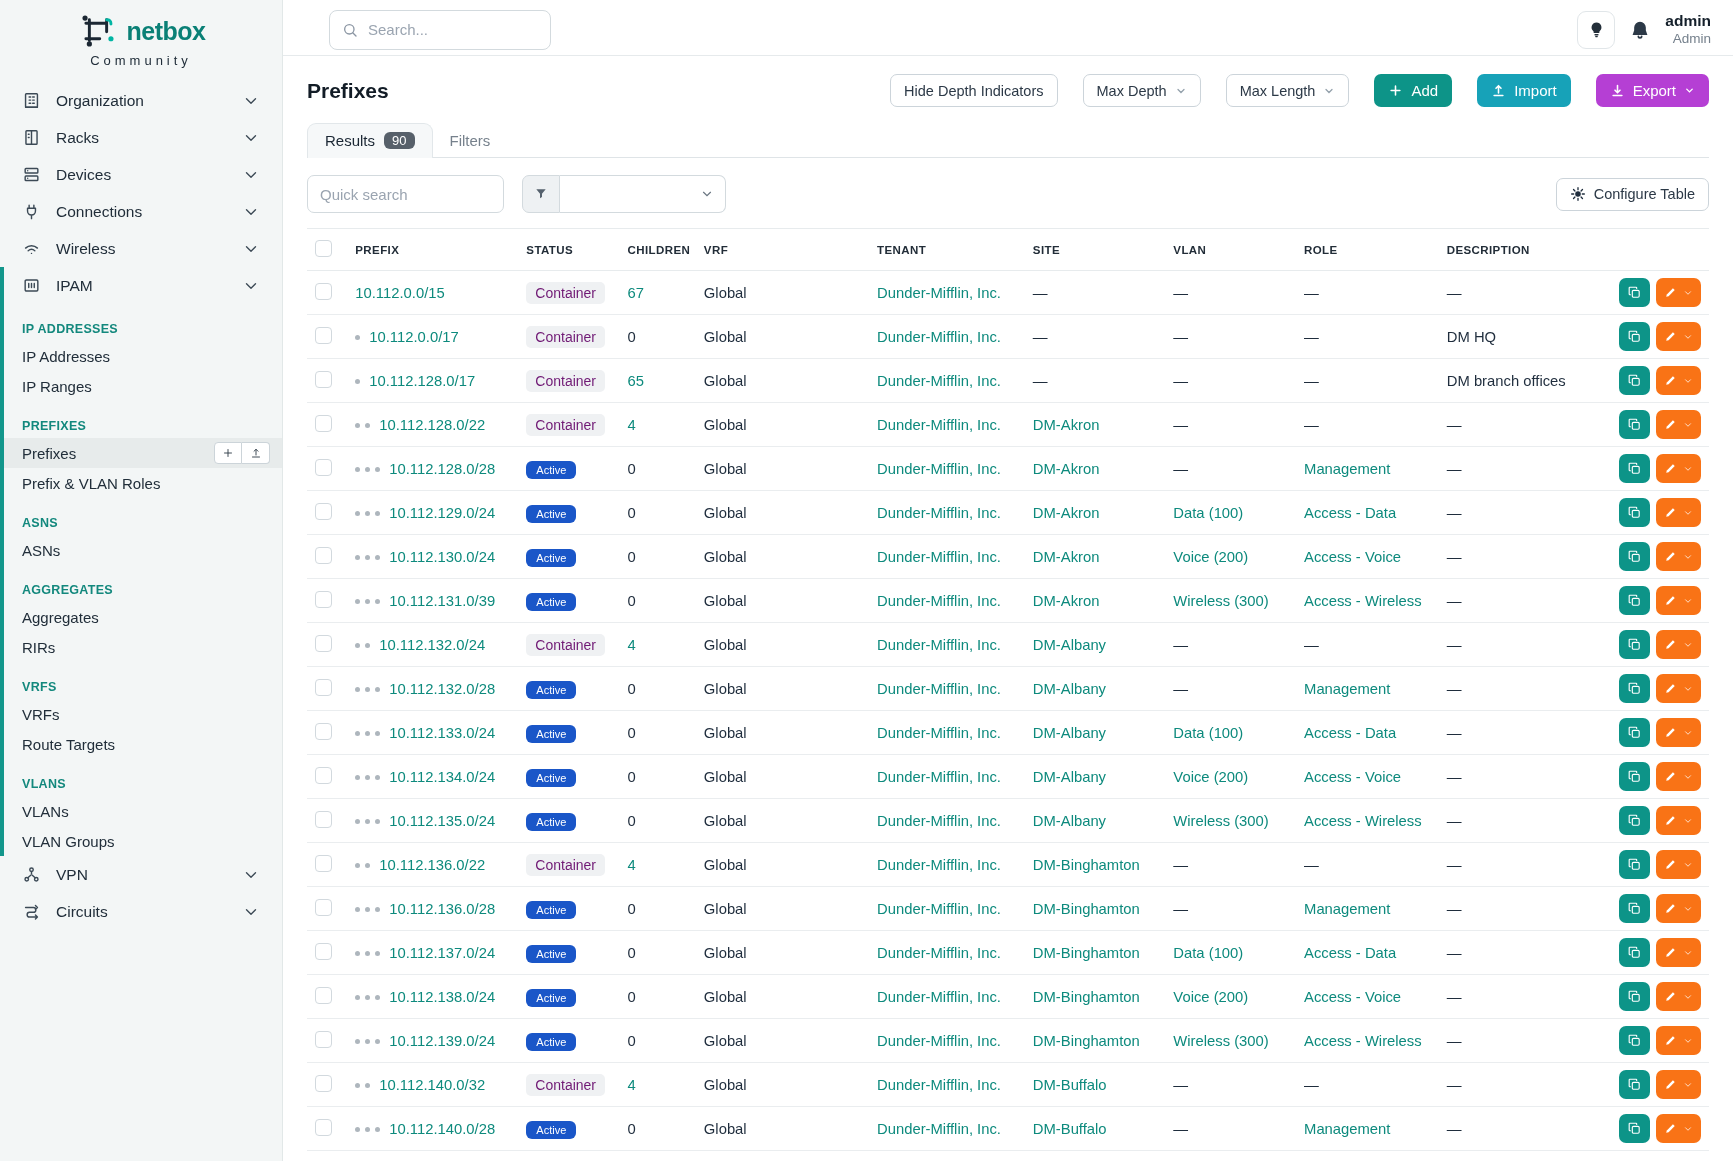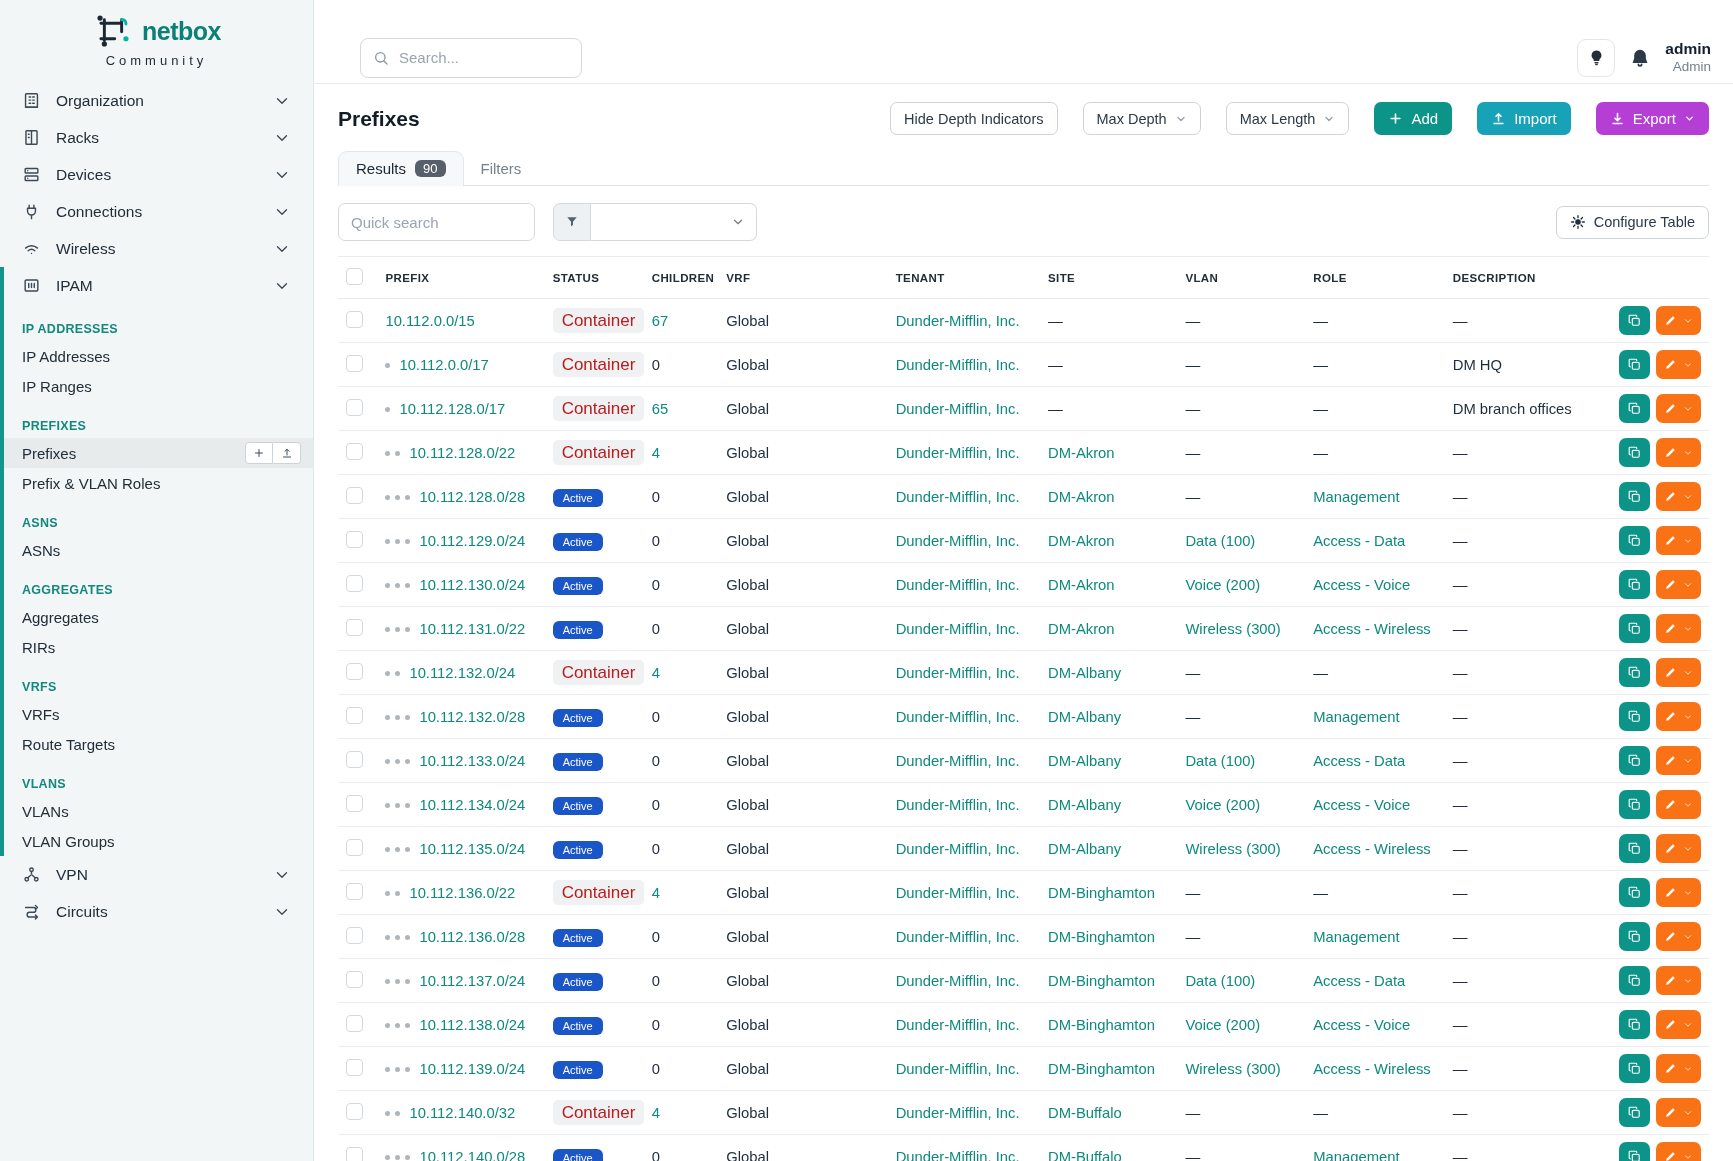--- a/index.html
+++ b/index.html
@@ -1,21 +1,21 @@
 <!DOCTYPE html>
 <html><head>
 <meta charset="utf-8">
 <style>
   * { margin:0; padding:0; box-sizing:border-box; }
   html,body { background:#e9ecef; }
   body { font-family:"Liberation Sans", sans-serif; color:#1f2d3d; }
   #app { width:1733px; height:1161px; display:flex; background:#fff; overflow:hidden; position:relative; }
 
   
-  #sidebar { width:314px; flex-shrink:0; background:#f3f6f6; border-right:1px solid #e2e8e8; overflow:hidden; }
+  #sidebar { width:283px; flex-shrink:0; background:#f3f6f6; border-right:1px solid #e2e8e8; overflow:hidden; }
   .brand { padding:12px 0 4px; text-align:center; }
   .brand-row { display:flex; align-items:center; justify-content:center; gap:8px; }
   .brand-name { color:#0a8076; font-size:25px; font-weight:700; letter-spacing:-0.5px; }
   .brand-sub { font-size:13px; letter-spacing:4px; color:#212e3a; margin-top:3px; font-weight:500; }
   #sidenav { margin-top:10px; }
   .nav-top-item { display:flex; align-items:center; gap:15px; padding:9px 22px; font-size:15.5px; color:#212e3a; cursor:pointer; }
   .nav-top-item .icn { color:#3c4a56; }
   .nav-chev { margin-left:auto; color:#5a6672; width:13px; height:13px; }
   .ipam-block { border-left:4px solid #12968b; }
   .ipam-block .nav-top-item { padding-left:18px; }
@@ -24,21 +24,21 @@
   .nav-sub-item { padding:0 12px 0 18px; font-size:15px; color:#212e3a; height:30px; display:flex; align-items:center; cursor:pointer; }
   .nav-sub-item.active { background:#e7ebeb; justify-content:space-between; }
   .mini-group { display:flex; }
   .mini-btn { width:28px; height:22px; background:#fff; border:1px solid #ccd4d9; display:flex; align-items:center; justify-content:center; color:#2b3844; cursor:pointer; }
   .mini-btn:first-child { border-radius:4px 0 0 4px; }
   .mini-btn:last-child { border-radius:0 4px 4px 0; border-left:none; }
   .mini-btn .icn { width:12px; height:12px; }
 
   
   #main { flex:1; display:flex; flex-direction:column; overflow:hidden; background:#fff; }
-  #topbar { height:56px; flex-shrink:0; border-bottom:1px solid #e6eaec; display:flex; align-items:center; padding:4px 22px 0 46px;margin-top:28px; }
+  #topbar { height:56px; flex-shrink:0; border-bottom:1px solid #e6eaec; display:flex; align-items:center; padding:4px 22px 0 46px; }
   .search-wrap { width:222px; height:40px; border:1px solid #d3dade; border-radius:8px; display:flex; align-items:center; padding:0 12px; gap:10px; color:#8b96a3; background:#fff; }
   .search-wrap input { border:none; outline:none; background:transparent; font-size:15px; color:#33404d; width:100%; }
   .search-wrap input::placeholder { color:#9aa4b0; }
   .top-right { margin-left:auto; display:flex; align-items:center; gap:15px; }
   .bulb-btn { width:38px; height:38px; border:1px solid #e1e6e9; border-radius:9px; background:#fff; display:flex; align-items:center; justify-content:center; color:#242f3a; cursor:pointer; }
   .bell-wrap { color:#2c3947; cursor:pointer; display:flex; }
   .user-block { text-align:right; line-height:1.2; cursor:pointer; }
   .user-name { font-weight:700; font-size:15.5px; color:#15202b; }
   .user-role { font-size:13.5px; color:#75808c; }
 
@@ -69,21 +69,21 @@
   .filter-select { width:166px; border:1px solid #d3dade; border-left:none; border-radius:0 7px 7px 0; display:flex; align-items:center; justify-content:flex-end; padding:0 11px; color:#8b96a3; background:#fff; cursor:pointer; }
   .filter-select .icn { width:14px; height:14px; }
   .configure-btn { margin-left:auto; }
   .configure-btn .icn { width:16px; height:16px; color:#1f2d3d; }
 
   .table-wrap { flex:1; overflow:hidden; }
   table { width:100%; border-collapse:collapse; table-layout:fixed; }
   th { font-size:11.5px; text-align:left; padding:11px 8px; border-top:1px solid #e7ebed; border-bottom:1px solid #e7ebed; color:#222d38; letter-spacing:0.4px; font-weight:700; }
   td { height:44px; padding:0 8px; border-bottom:1px solid #eaedef; font-size:14.8px; vertical-align:middle; color:#1f2d3d; }
   a.lnk { color:#0d8a7d; text-decoration:none; cursor:pointer; }
-  .badge-container { background:#eff1f3; color:#b91c1c; border-radius:5px; padding:3px 9px; font-size:17px; white-space:nowrap; }
+  .badge-container { background:#eff1f3; color:#701a75; border-radius:5px; padding:3px 9px; font-size:14px; white-space:nowrap; }
   .badge-active { background:#1a56c8; color:#fff; border-radius:6px; padding:3px 10px; font-size:11px; font-weight:500; white-space:nowrap; }
   .dots { display:inline-flex; gap:5px; margin-right:9px; vertical-align:middle; }
   .dot { width:5px; height:5px; border-radius:50%; background:#aeb6bd; }
   .cb { width:17px; height:17px; border:1px solid #d2d9de; border-radius:4px; background:#fff; cursor:pointer; }
   .actions { display:flex; gap:6px; justify-content:flex-end; align-items:center; }
   .act-copy { width:31px; height:29px; background:#0d9488; border:none; border-radius:7px; display:flex; align-items:center; justify-content:center; color:#fff; cursor:pointer; }
   .act-copy .icn { width:15px; height:15px; }
   .act-edit { height:29px; background:#f97316; border:none; border-radius:7px; display:flex; align-items:center; gap:6px; padding:0 8px; color:#fff; cursor:pointer; }
   .act-edit .icn { width:13px; height:13px; }
   .act-edit .chev-xs { width:10px; height:10px; }
@@ -710,21 +710,21 @@
                     </button>
     </span>
                 </td>
   </tr>
               <tr>
     <td><span class="cb" style="display:inline-block"></span></td>
     <td><span class="dots">
                     <span class="dot"></span>
                     <span class="dot"></span>
                     <span class="dot"></span>
-                  </span><a class="lnk">10.112.131.0/22</a></td>
+                  </span><a class="lnk">10.112.131.0/39</a></td>
     <td><span class="badge-active">Active</span></td>
     <td><span>0</span></td>
     <td><span>Global</span></td>
     <td><a class="lnk">Dunder-Mifflin, Inc.</a></td>
     <td><a class="lnk">DM-Akron</a></td>
     <td><a class="lnk">Wireless (300)</a></td>
     <td><a class="lnk">Access - Wireless</a></td>
     <td><span>—</span></td>
     <td>
                   <span class="actions">

